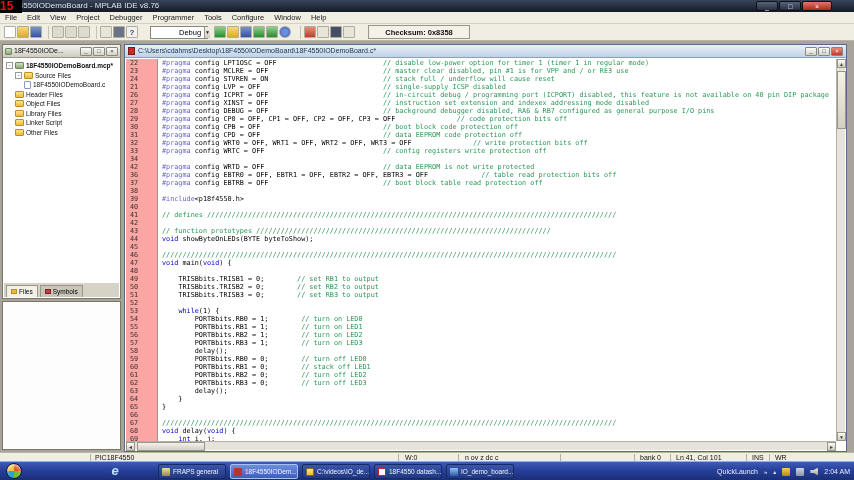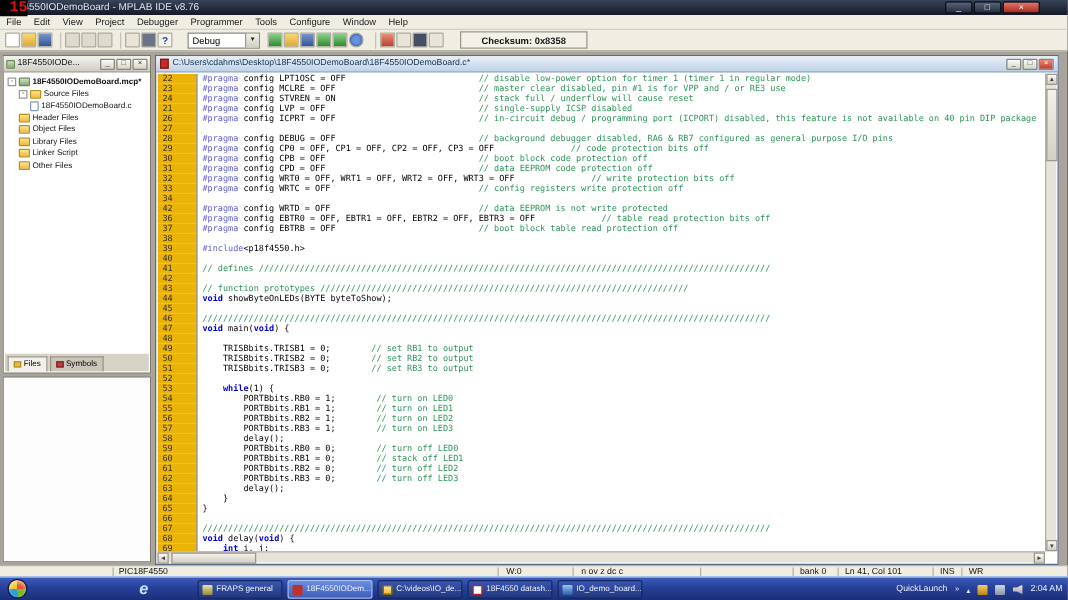--- a/index.html
+++ b/index.html
@@ -12,22 +12,22 @@
     background:linear-gradient(#39445a,#141a26); color:#dde3ec; font-size:8px; line-height:12px; }
   #title-text { position:absolute; left:5px; top:0; white-space:nowrap; }
   #win-buttons { position:absolute; right:22px; top:1px; display:flex; gap:1px; }
   .wbtn { width:22px; height:10px; font-size:7px; line-height:9px; text-align:center; color:#fff;
     background:linear-gradient(#5a6activity,#2a3344); background:linear-gradient(#58637a,#262e3e);
     border:1px solid #0c1018; border-radius:2px; }
   .wbtn.close { background:linear-gradient(#e2786a,#a8281c); width:30px; }
 
   
   #fraps { position:absolute; left:0; top:0; width:22px; height:13px; background:#000;
-    color:#e01010; font-size:12px; font-weight:bold; line-height:13px; text-align:right; z-index:50;
-    font-family:Liberation Mono, monospace; }
+    color:#e01010; font-size:12px; font-weight:bold; line-height:13px; text-align:left; z-index:50;
+    font-family:Liberation Sans, sans-serif; }
 
   
   #menubar { position:absolute; left:0; top:12px; width:854px; height:12px; background:#f0eee3;
     border-bottom:1px solid #d4d0c4; display:flex; font-size:7.5px; color:#1a1a1a; }
   .menu-item { padding:0 5px; line-height:12px; }
 
   
   #toolbar { position:absolute; left:0; top:24px; width:854px; height:17px; background:#f0eee3;
     border-bottom:1px solid #b8b4a8; }
   .tgroup { position:absolute; top:2px; display:flex; gap:1px; }
@@ -38,21 +38,21 @@
   .t-save { background:linear-gradient(#7a95c8,#32549a); }
   .t-dis  { background:#dedbce; color:#aaa69a; }
   .t-dark { background:#6a7486; }
   .t-help { background:#f4f2e8; color:#2244aa; font-weight:bold; }
   .t-grn  { background:linear-gradient(#8cd08c,#2e8a2e); }
   .t-info { background:radial-gradient(circle,#6b8fe0 40%,#1c3f9e); color:#fff; border-radius:6px; }
   .t-red  { background:linear-gradient(#e89078,#b84030); }
   .t-chip { background:#445066; }
   #debug-combo { position:absolute; left:150px; top:2px; width:58px; height:13px;
     border:1px solid #8a877c; background:#fff; font-size:7.5px; display:flex; }
-  #debug-label { flex:1; padding:1px 3px; line-height:10px; }
+  #debug-label { flex:1; padding:1px 3px; line-height:10px;margin-left:25px; }
   #debug-arrow { width:11px; background:linear-gradient(#f4f2e8,#cfccc0); border-left:1px solid #9a968a;
     font-size:5px; line-height:11px; text-align:center; color:#222; }
   #checksum-box { position:absolute; left:368px; top:1px; width:102px; height:14px;
     border:1px solid #9a968a; background:#f4f2e8; font-size:7.5px; font-weight:bold;
     text-align:center; line-height:13px; color:#111; }
   .tsep { position:absolute; top:2px; width:1px; height:13px; background:#c4c0b2; }
 
   
   #project-win { position:absolute; left:2px; top:44px; width:119px; height:255px;
     border:1px solid #7a7668; background:#fff; }
@@ -86,25 +86,25 @@
 
   
   #editor-win { position:absolute; left:124px; top:44px; width:723px; height:408px;
     border:1px solid #5a6a8a; background:#fff; }
   #editor-title { height:13px; background:linear-gradient(#e9f0f8,#bfd2e6); border-bottom:1px solid #8aa0bc;
     font-size:7px; line-height:12px; color:#16304f; display:flex; align-items:center; padding:0 3px; }
   #editor-doc-icon { width:7px; height:8px; background:#c03028; border:1px solid #801810; margin-right:3px; flex:none; }
   #code-region { position:absolute; top:14px; left:1px; right:10px; bottom:10px; overflow:hidden;
     font-family:"DejaVu Sans Mono", monospace; font-size:6.8px; }
   .code-row { height:8px; display:flex; white-space:pre; line-height:8px; }
-  .lnum { width:32px; flex:none; background:#eab308; color:#33322e; padding-left:4px;
+  .lnum { width:32px; flex:none; background:#fca5a5; color:#33322e; padding-left:4px;
     border-right:1px solid #9a968c; }
   .ltext { padding-left:4px; color:#000; }
   .dir { color:#5f5fd3; }
-  .kw  { color:#0000cc; font-weight:bold;margin-top:36px; }
+  .kw  { color:#0000cc; font-weight:normal;margin-top:36px; }
   .cm  { color:#2d9657; }
 
   
   .vsb { position:absolute; top:14px; right:1px; width:9px; bottom:10px; background:#e6e3da; border-left:1px solid #b4b0a4; }
   .hsb { position:absolute; left:1px; right:10px; bottom:1px; height:9px; background:#e6e3da; border-top:1px solid #b4b0a4; }
   .sb-btn { position:absolute; width:9px; height:9px; background:linear-gradient(#fbfbf8,#cfccc0);
     border:1px solid #9a968a; font-size:5px; text-align:center; line-height:8px; color:#444; }
   .sb-thumb { position:absolute; background:linear-gradient(#f4f2ea,#d2cfc4); border:1px solid #9a968a; }
 
   
@@ -278,21 +278,21 @@
         <div class="cbtn">□</div>
         <div class="cbtn close-red">×</div>
       </div>
     </div>
     <div id="code-region">
         <div class="code-row"><span class="lnum">22</span><span class="ltext"><span class="dir">#pragma</span> config LPT1OSC = OFF                          <span class="cm">// disable low-power option for timer 1 (timer 1 in regular mode)</span></span></div>
         <div class="code-row"><span class="lnum">23</span><span class="ltext"><span class="dir">#pragma</span> config MCLRE = OFF                            <span class="cm">// master clear disabled, pin #1 is for VPP and / or RE3 use</span></span></div>
         <div class="code-row"><span class="lnum">24</span><span class="ltext"><span class="dir">#pragma</span> config STVREN = ON                            <span class="cm">// stack full / underflow will cause reset</span></span></div>
         <div class="code-row"><span class="lnum">21</span><span class="ltext"><span class="dir">#pragma</span> config LVP = OFF                              <span class="cm">// single-supply ICSP disabled</span></span></div>
         <div class="code-row"><span class="lnum">26</span><span class="ltext"><span class="dir">#pragma</span> config ICPRT = OFF                            <span class="cm">// in-circuit debug / programming port (ICPORT) disabled, this feature is not available on 40 pin DIP package</span></span></div>
-        <div class="code-row"><span class="lnum">27</span></div>
+        <div class="code-row"><span class="lnum">27</span><span class="ltext"><span class="dir">#pragma</span> config XINST = OFF                            <span class="cm">// instruction set extension and indexex addressing mode disabled</span></span></div>
         <div class="code-row"><span class="lnum">28</span><span class="ltext"><span class="dir">#pragma</span> config DEBUG = OFF                            <span class="cm">// background debugger disabled, RA6 &amp; RB7 configured as general purpose I/O pins</span></span></div>
         <div class="code-row"><span class="lnum">29</span><span class="ltext"><span class="dir">#pragma</span> config CP0 = OFF, CP1 = OFF, CP2 = OFF, CP3 = OFF               <span class="cm">// code protection bits off</span></span></div>
         <div class="code-row"><span class="lnum">30</span><span class="ltext"><span class="dir">#pragma</span> config CPB = OFF                              <span class="cm">// boot block code protection off</span></span></div>
         <div class="code-row"><span class="lnum">31</span><span class="ltext"><span class="dir">#pragma</span> config CPD = OFF                              <span class="cm">// data EEPROM code protection off</span></span></div>
         <div class="code-row"><span class="lnum">32</span><span class="ltext"><span class="dir">#pragma</span> config WRT0 = OFF, WRT1 = OFF, WRT2 = OFF, WRT3 = OFF               <span class="cm">// write protection bits off</span></span></div>
         <div class="code-row"><span class="lnum">33</span><span class="ltext"><span class="dir">#pragma</span> config WRTC = OFF                             <span class="cm">// config registers write protection off</span></span></div>
         <div class="code-row"><span class="lnum">34</span></div>
         <div class="code-row"><span class="lnum">42</span><span class="ltext"><span class="dir">#pragma</span> config WRTD = OFF                             <span class="cm">// data EEPROM is not write protected</span></span></div>
         <div class="code-row"><span class="lnum">36</span><span class="ltext"><span class="dir">#pragma</span> config EBTR0 = OFF, EBTR1 = OFF, EBTR2 = OFF, EBTR3 = OFF             <span class="cm">// table read protection bits off</span></span></div>
         <div class="code-row"><span class="lnum">37</span><span class="ltext"><span class="dir">#pragma</span> config EBTRB = OFF                            <span class="cm">// boot block table read protection off</span></span></div>

